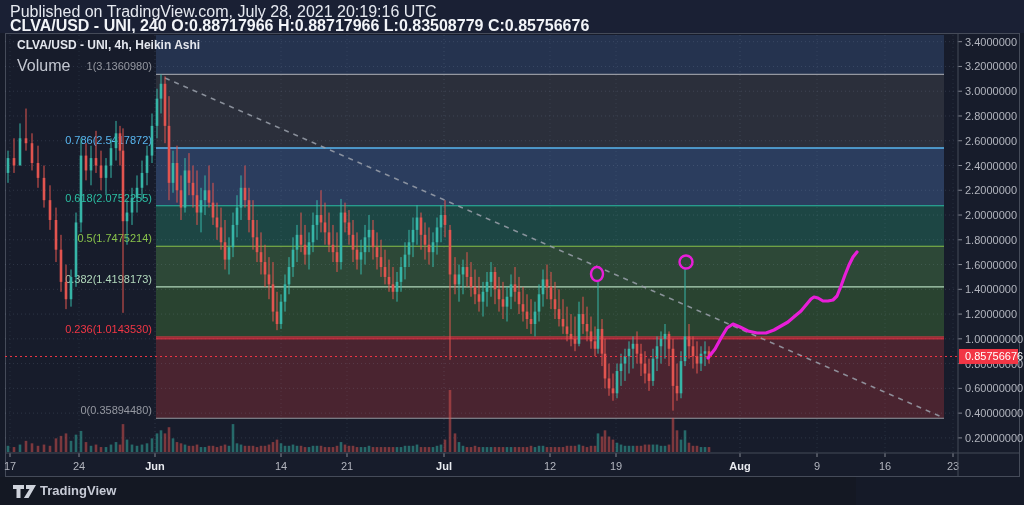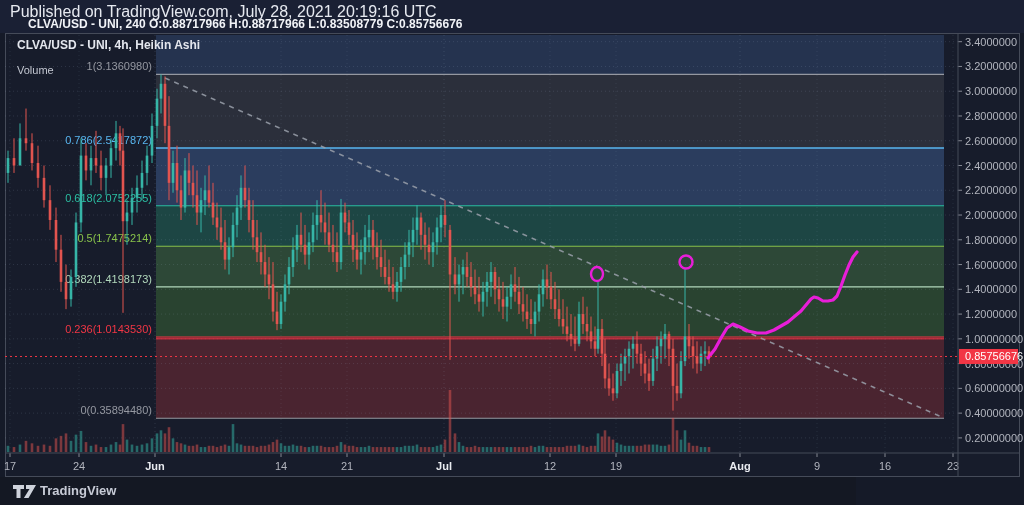--- a/index.html
+++ b/index.html
@@ -1,25 +1,25 @@
 <!DOCTYPE html>
 <html><head>
 <meta charset="utf-8">
 <style>
   html,body{margin:0;padding:0;background:#10141f;}
   #page{position:relative;width:1024px;height:505px;background:#151a28;overflow:hidden;
         font-family:"Liberation Sans","DejaVu Sans",sans-serif;}
   #header{position:absolute;left:0;top:0;width:1024px;height:33px;background:#1a2034;}
   #header .l1{position:absolute;left:10px;top:3px;font-size:16px;color:#e6e9f0;}
-  #header .l2{position:absolute;left:28px;top:17px;font-size:12px;font-weight:bold;color:#f2f4f8;}
+  #header .l2{position:absolute;left:10px;top:17px;font-size:16px;font-weight:bold;color:#f2f4f8;}
   #widget{position:absolute;left:5px;top:33px;width:1015px;height:444px;background:#171c2b;
           border:1px solid #454b59;box-sizing:border-box;}
   #legend{position:absolute;left:17px;top:38px;z-index:5;pointer-events:none;}
   #legend .t{font-size:12px;font-weight:bold;color:#e4e7ee;}
-  #legend .v{font-size:11px;color:#c3c7d1;margin-top:12px;}
+  #legend .v{font-size:16px;color:#c3c7d1;margin-top:5px;}
   #chart-svg{position:absolute;left:0;top:0;z-index:2;}
   #footer{position:absolute;left:0;top:477px;width:856px;height:28px;background:#141823;}
   #footer .brand{position:absolute;left:40px;top:6px;font-size:13px;font-weight:bold;color:#c7cbd6;}
   text{font-family:"Liberation Sans","DejaVu Sans",sans-serif;}
 </style>
 </head>
 <body>
 
 <div id="page">
   <div id="header">

